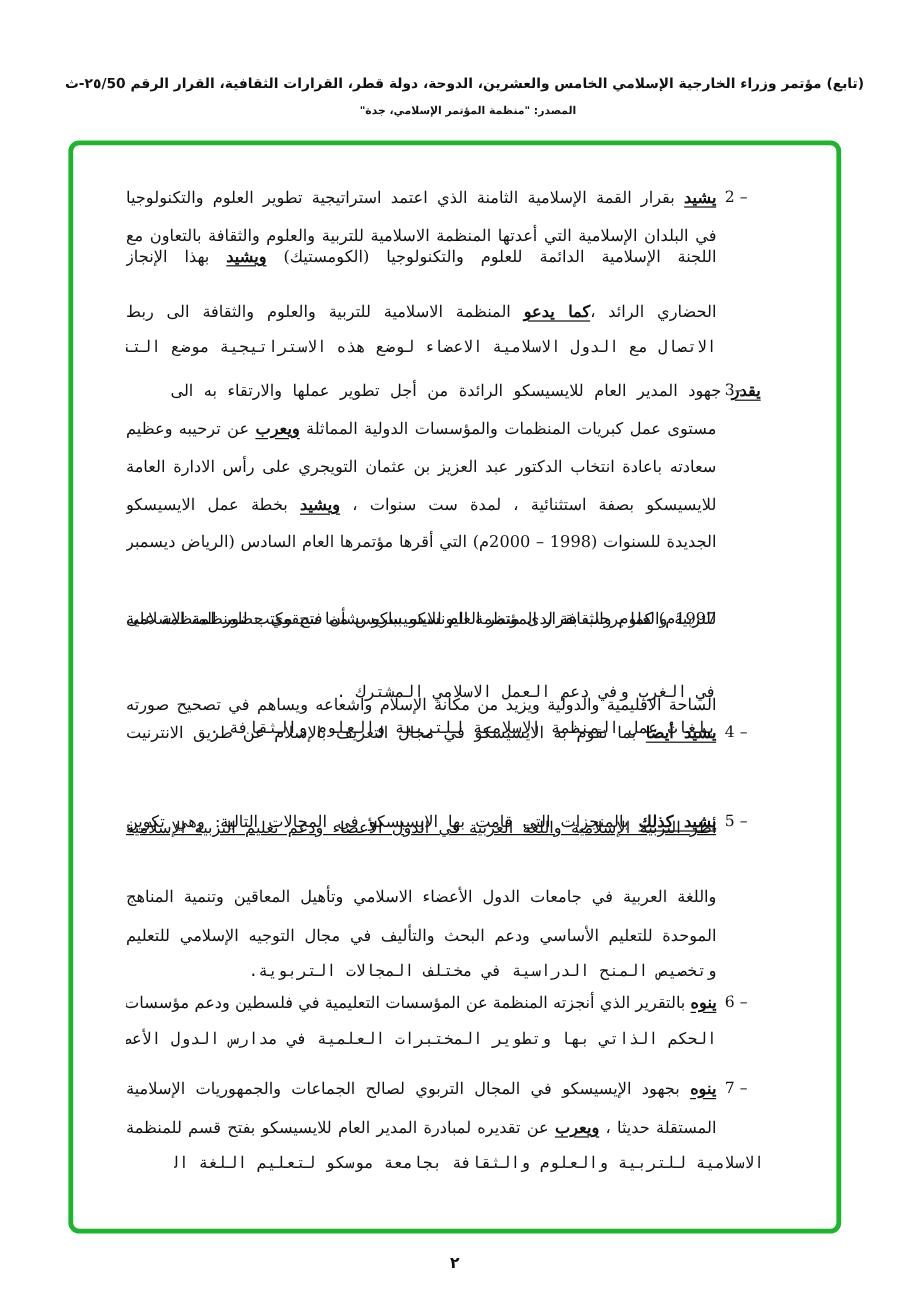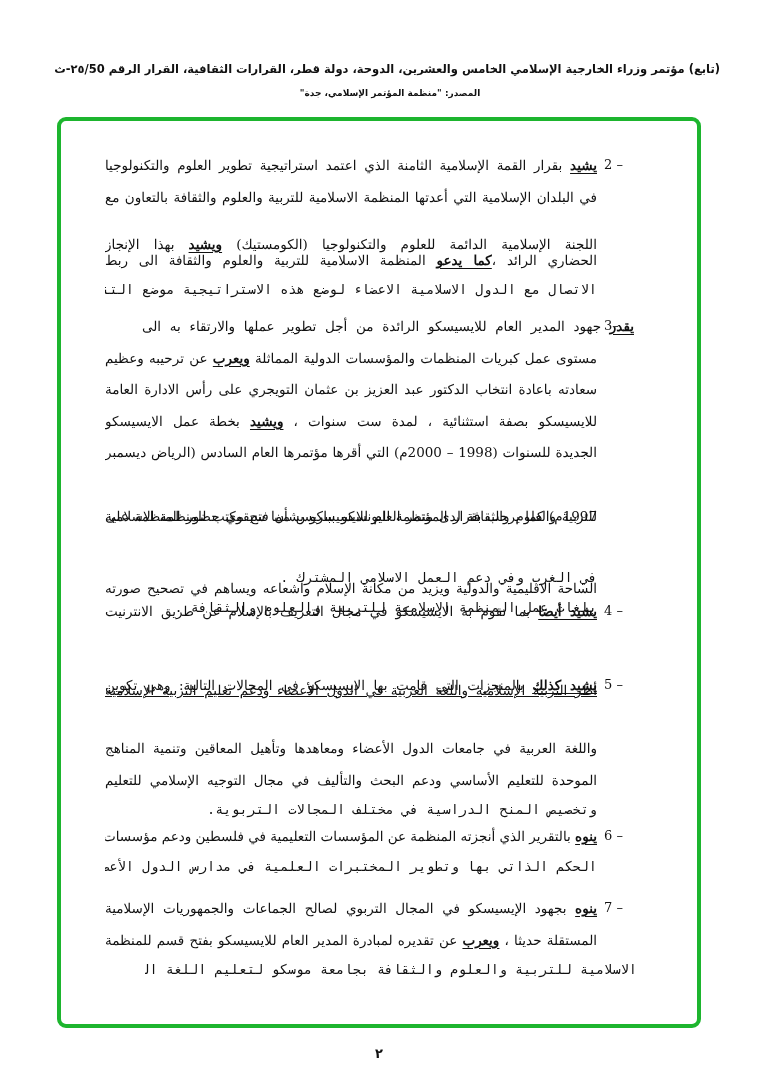--- a/index.html
+++ b/index.html
@@ -47,21 +47,21 @@
   <div class="header-source">المصدر: "منظمة المؤتمر الإسلامي، جدة"</div>
 </div>
 
 <div class="frame"></div>
 
 <div id="body-text">
     <div>
       <div class="num" style="top: 153px;">2 –</div>
       <div class="line" style="top: 153px;"><span class="kw">يشيد</span> بقرار القمة الإسلامية الثامنة الذي اعتمد استراتيجية تطوير العلوم والتكنولوجيا</div>
       <div class="line" style="top: 184.6px;">في البلدان الإسلامية التي أعدتها المنظمة الاسلامية للتربية والعلوم والثقافة بالتعاون مع</div>
-      <div class="line" style="top: 232px;">اللجنة الإسلامية الدائمة للعلوم والتكنولوجيا (الكومستيك) <span class="kw2 kw">ويشيد</span> بهذا الإنجاز</div>
+      <div class="line" style="top: 202px;">اللجنة الإسلامية الدائمة للعلوم والتكنولوجيا (الكومستيك) <span class="kw2 kw">ويشيد</span> بهذا الإنجاز</div>
       <div class="line" style="top: 247.8px;">الحضاري الرائد ،<span class="kw2 kw">كما يدعو</span> المنظمة الاسلامية للتربية والعلوم والثقافة الى ربط</div>
       <div class="line last" style="top: 279.4px;">الاتصال مع الدول الاسلامية الاعضاء لوضع هذه الاستراتيجية موضع التنفيذ.</div>
     </div>
     <div>
       <div class="num" style="top: 314px;">3–</div>
       <div class="line" style="top: 314px; margin-left: 37px;"><span class="kw">يقدر</span> جهود المدير العام للايسيسكو الرائدة من أجل تطوير عملها والارتقاء به الى</div>
       <div class="line" style="top: 345.6px;">مستوى عمل كبريات المنظمات والمؤسسات الدولية المماثلة <span class="kw2 kw">ويعرب</span> عن ترحيبه وعظيم</div>
       <div class="line" style="top: 377.2px;">سعادته باعادة انتخاب الدكتور عبد العزيز بن عثمان التويجري على رأس الادارة العامة</div>
       <div class="line" style="top: 408.8px;">للايسيسكو بصفة استثنائية ، لمدة ست سنوات ، <span class="kw2 kw">ويشيد</span> بخطة عمل الايسيسكو</div>
       <div class="line" style="top: 440.4px;">الجديدة للسنوات (1998 – 2000م) التي أقرها مؤتمرها العام السادس (الرياض ديسمبر</div>
@@ -72,21 +72,21 @@
     </div>
     <div>
       <div class="num" style="top: 599px;">4 –</div>
       <div class="line" style="top: 599px;"><span class="kw">يشيد أيضا</span> بما تقوم به الايسيسكو في مجال التعريف بالإسلام عن طريق الانترنيت</div>
       <div class="line last" style="top: 597px;">بلغات عمل المنظمة الاسلامية للتربية والعلوم والثقافة .</div>
     </div>
     <div>
       <div class="num" style="top: 673px;">5 –</div>
       <div class="line" style="top: 673px;"><span class="kw">يشيد كذلك</span> بالمنجزات التي قامت بها الايسيسكو في المجالات التالية: وهي تكوين</div>
       <div class="line" style="top: 678px; text-decoration: underline;">أطر التربية الإسلامية واللغة العربية في الدول الأعضاء ودعم تعليم التربية الإسلامية</div>
-      <div class="line" style="top: 736.2px;">واللغة العربية في جامعات الدول الأعضاء ومعاهدها وتأهيل المعاقين وتنمية المناهج</div>
+      <div class="line" style="top: 736.2px;">واللغة العربية في جامعات الدول الأعضاء الاسلامي وتأهيل المعاقين وتنمية المناهج</div>
       <div class="line" style="top: 767.8px;">الموحدة للتعليم الأساسي ودعم البحث والتأليف في مجال التوجيه الإسلامي للتعليم</div>
       <div class="line last" style="top: 799.4px;">وتخصيص المنح الدراسية في مختلف المجالات التربوية.</div>
     </div>
     <div>
       <div class="num" style="top: 824px;">6 –</div>
       <div class="line" style="top: 824px;"><span class="kw">ينوه</span> بالتقرير الذي أنجزته المنظمة عن المؤسسات التعليمية في فلسطين ودعم مؤسسات</div>
       <div class="line last" style="top: 855.6px;">الحكم الذاتي بها وتطوير المختبرات العلمية في مدارس الدول الأعضاء وتدريب التقنيين.</div>
     </div>
     <div>
       <div class="num" style="top: 896px;">7 –</div>

